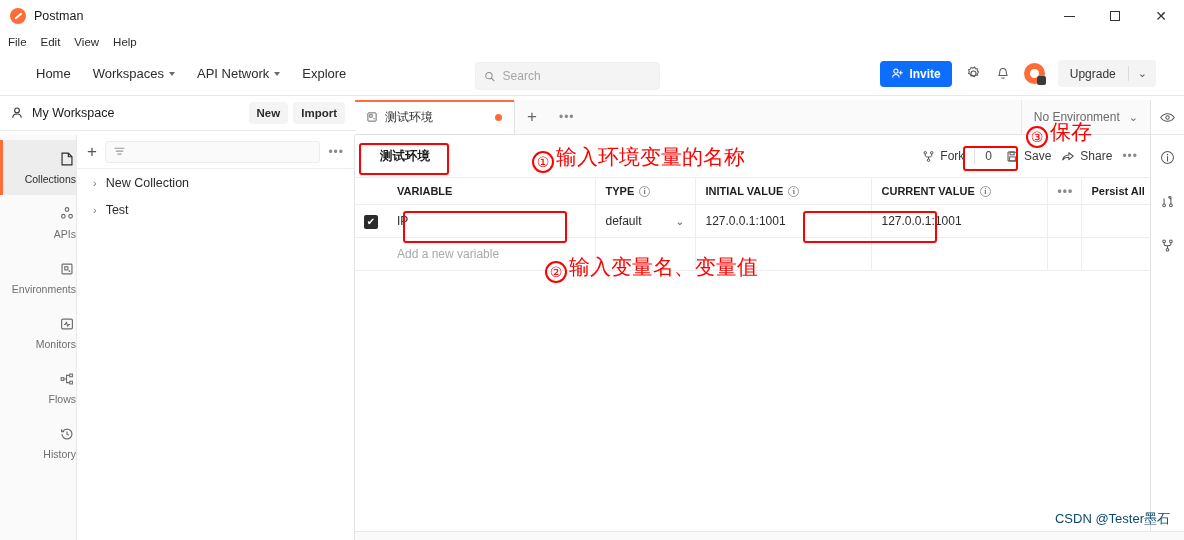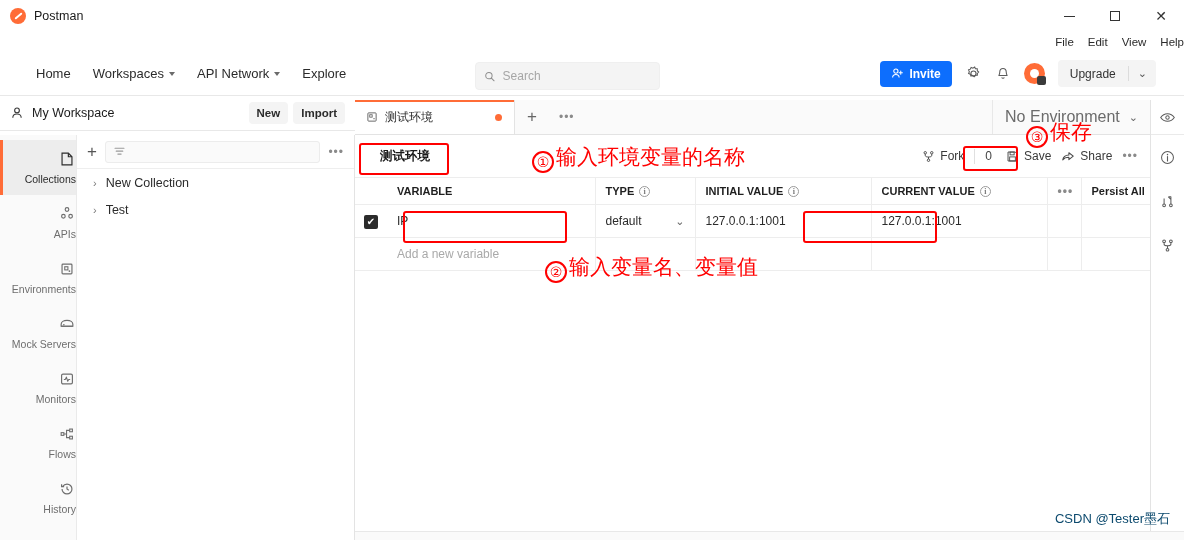--- a/index.html
+++ b/index.html
@@ -34,21 +34,21 @@
     align-items: center; justify-content: center;
     color: #333;
   }
   .wmin { width: 11px; height: 1px; background: #333; }
   .wmax { width: 10px; height: 10px; border: 1px solid #333; }
   .wclose { font-size: 14px; line-height: 1; }
 
   
   .menubar {
     height: 20px; display: flex; align-items: center;
-    padding-left: 8px; gap: 14px; font-size: 11.5px; color: #2b2b2b; justify-content: flex-end;
+    padding-left: 8px; gap: 14px; font-size: 11.5px; color: #2b2b2b;
   }
   .menubar span { cursor: default; }
 
   
   .navbar {
     height: 44px; display: flex; align-items: center;
     padding: 0 28px; border-bottom: 1px solid #e8e8e8;
     background: #fff;
   }
   .nav-links { display: flex; align-items: center; gap: 22px; font-size: 13px; color: #2b2b2b; margin-left: 8px;}
@@ -164,21 +164,21 @@
     font-size: 12px; color: #2b2b2b; min-width: 160px; cursor: pointer;
   }
   .tab.active::before {
     content: ""; position: absolute; left: 0; right: 0; top: 0;
     height: 2px; background: #FF6C37;
   }
   .dot-unsaved { width: 7px; height: 7px; border-radius: 50%; background: #FF6C37; margin-left: auto; }
   .tab-add { display:flex; align-items:center; padding: 0 12px; font-size: 17px; color: #666; cursor: pointer; }
   .tab-more { display:flex; align-items:center; padding: 0 10px; color: #8a8a8a; letter-spacing:1px; font-size: 12px; cursor:pointer; }
   .tabbar-right { margin-left: auto; display: flex; align-items: center; gap: 9px; padding-right: 12px; border-left: 1px solid #e8e8e8; }
-  .env-select { font-size: 16px; color: #6b6b6b; padding-left: 12px; cursor: pointer; }
+  .env-select { font-size: 12px; color: #6b6b6b; padding-left: 12px; cursor: pointer; }
   .env-caret { color: #666; font-size: 11px; cursor: pointer; }
 
   
   .envhead {
     height: 42px; display: flex; align-items: center;
     padding: 0 12px 0 14px;
   }
   .env-name-box {
     border: 1px solid #ffffff; padding: 4px 10px; font-size: 12.5px;
     font-weight: bold; color: #1a1a1a;
@@ -388,28 +388,20 @@
 
     <div class="rail-item">
       <svg width="18" height="18" viewBox="0 0 20 20">
         <rect x="4.5" y="4.5" width="11" height="11" rx="1" fill="none" stroke="#6e6e6e" stroke-width="1.3"></rect>
         <rect x="7.5" y="7.5" width="3.5" height="3.5" fill="none" stroke="#6e6e6e" stroke-width="1.2"></rect>
         <circle cx="12.7" cy="12.3" r="1" fill="#6e6e6e"></circle>
       </svg>
       <span>Environments</span>
     </div>
 
-    <div class="rail-item">
-      <svg width="18" height="18" viewBox="0 0 20 20">
-        <path d="M3.5 12.5v-2.2c0-2.3 2.6-4.3 6.5-4.3s6.5 2 6.5 4.3v2.2z" fill="none" stroke="#6e6e6e" stroke-width="1.3"></path>
-        <path d="M3.5 12.5h13" stroke="#6e6e6e" stroke-width="1.3"></path>
-        <circle cx="6.5" cy="10.8" r="0.9" fill="#6e6e6e"></circle>
-      </svg>
-      <span>Mock Servers</span>
-    </div>
 
     <div class="rail-item">
       <svg width="18" height="18" viewBox="0 0 20 20">
         <rect x="4" y="4.5" width="12" height="11" rx="1.5" fill="none" stroke="#6e6e6e" stroke-width="1.3"></rect>
         <path d="M6.5 10.5h1.6l1.2-2.6 1.5 4.6 1.1-2h1.6" fill="none" stroke="#6e6e6e" stroke-width="1.2" stroke-linejoin="round"></path>
       </svg>
       <span>Monitors</span>
     </div>
 
     <div class="rail-item">

